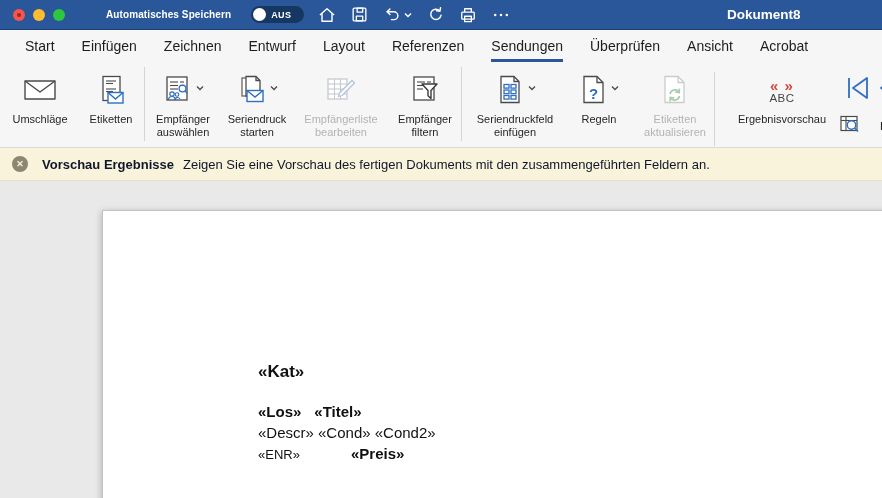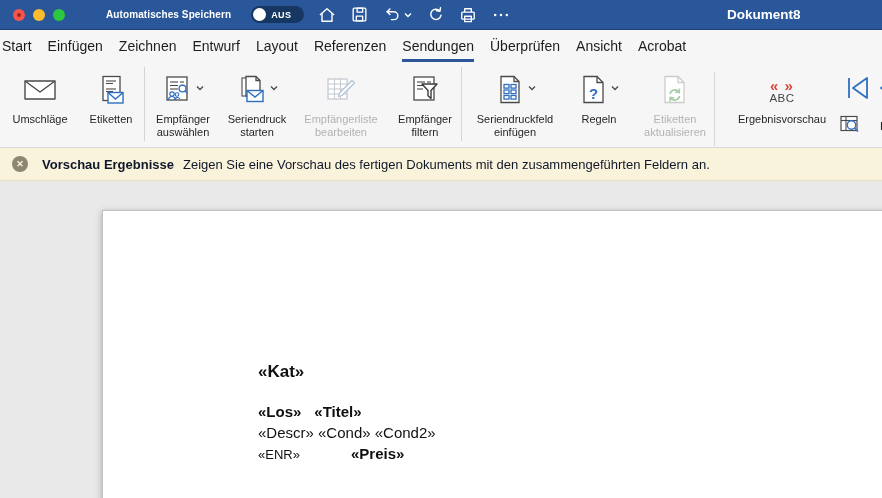--- a/index.html
+++ b/index.html
@@ -21,21 +21,21 @@
             display:flex; align-items:center; cursor:default; }
   .toggle .knob { width:13px; height:13px; border-radius:50%; background:#fff; margin-left:2px; }
   .toggle .state { font-size:9px; font-weight:700; margin-left:5px; letter-spacing:.5px; }
   .tb-icons { display:flex; align-items:center; gap:13px; margin-left:13px; }
   .tb-icons svg { display:block; }
   .undo-group { display:flex; align-items:center; gap:3px; }
   .doc-title { position:absolute; left:727px; top:7px; font-size:13.5px; font-weight:700; }
 
   
   .menubar { height:32px; background:#f6f6f6; display:flex; align-items:stretch;
-             padding-left:2px; gap:16px; font-size:14px; color:#1d1d1f; }
+             padding-left:25px; gap:27px; font-size:14px; color:#1d1d1f; }
   .tab { display:flex; align-items:center; border-bottom:3.5px solid transparent;
          padding-top:3px; cursor:default; white-space:nowrap; }
   .tab.active { font-weight:400; border-bottom-color:#2b579a; }
 
   
   .ribbon { position:relative; height:86px; background:#f6f6f6; border-bottom:1px solid #dadada;
             display:flex; align-items:flex-start; padding-left:2px; }
   .rsep { width:1px; height:74px; background:#d4d4d4; margin-top:5px; flex:none; }
   .rgroup { display:flex; align-items:flex-start; flex:none; }
   .rbtn { display:flex; flex-direction:column; align-items:center; padding-top:9px; flex:none; cursor:default; }

